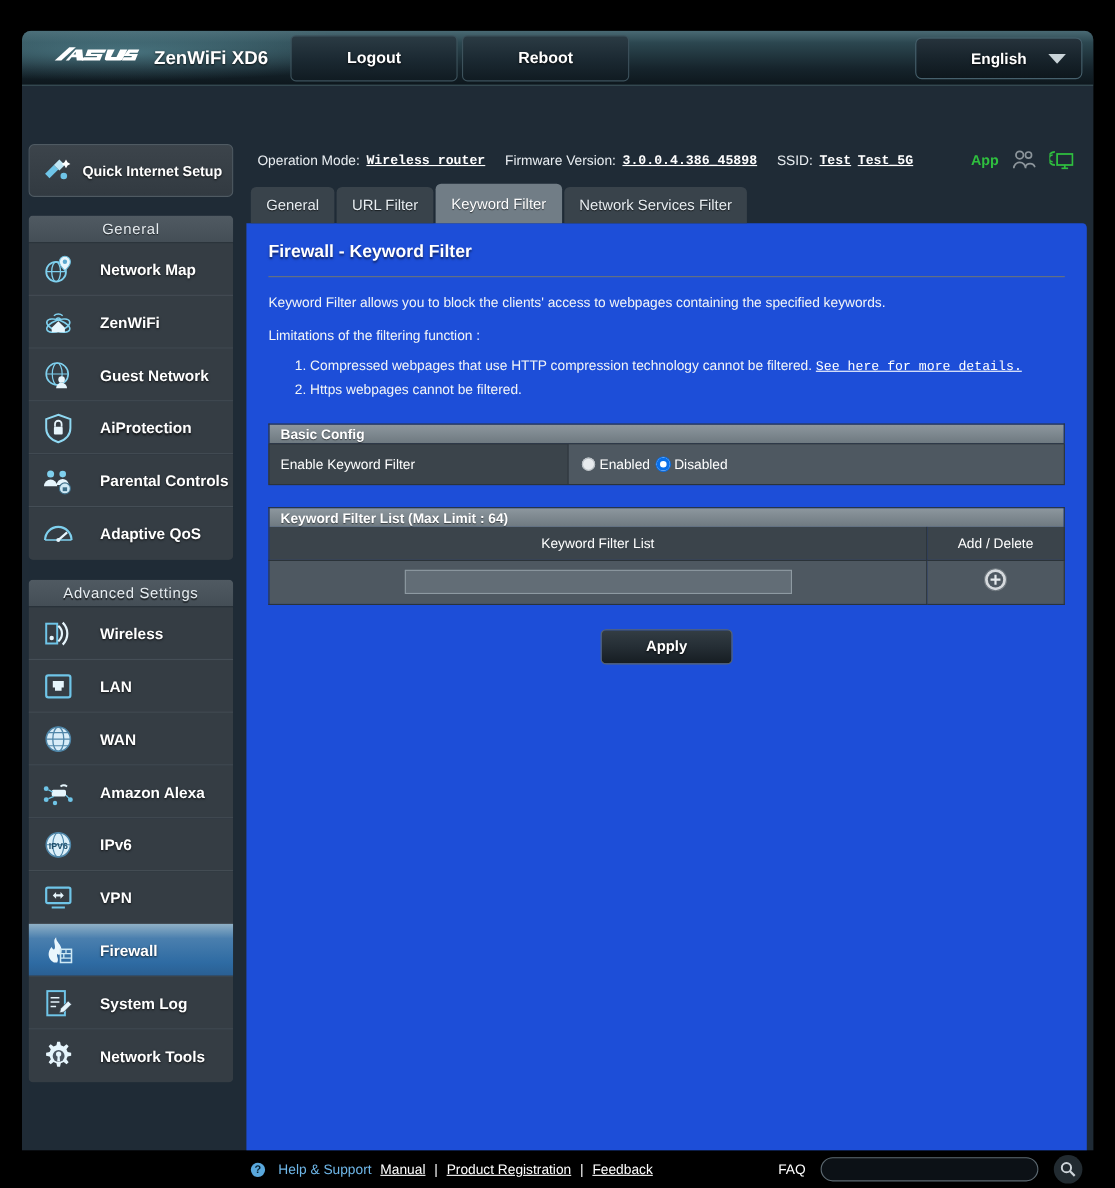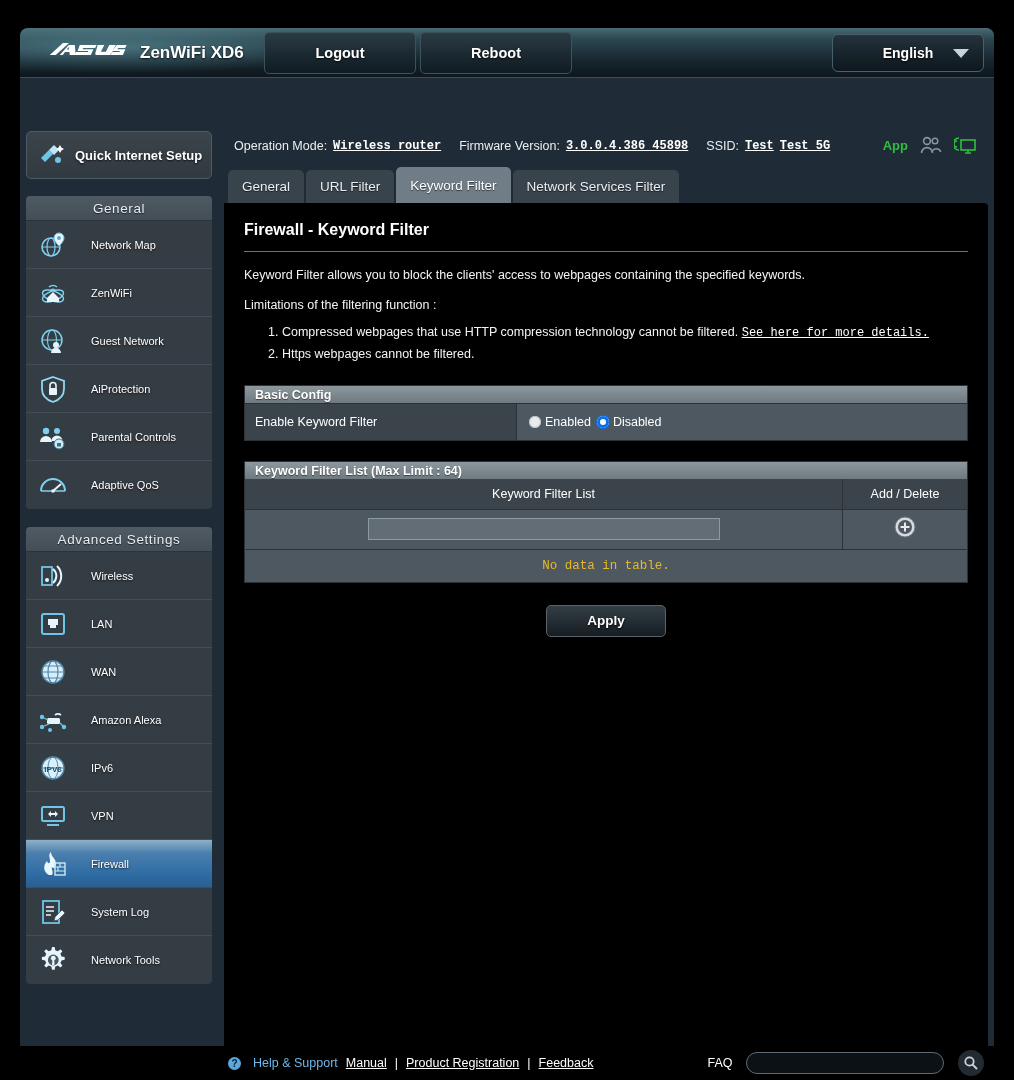--- a/index.html
+++ b/index.html
@@ -130,21 +130,21 @@
     border-bottom: 1px solid #454e56;
     display: flex; align-items: center; gap: 10px;
     padding-left: 12px;
     cursor: pointer;
   }
   .menu-item:last-child { border-bottom: none; }
   .menu-item.active {
     background: linear-gradient(to bottom, #8fb0c6 0%, #4a7fae 28%, #2e6ba3 75%, #2a5f92 100%);
   }
   .menu-label {
-    color: #fff; font-size: 11px; font-weight: normal;
+    color: #fff; font-size: 14px; font-weight: bold;
     text-shadow: 0 1px 2px rgba(0,0,0,.75);
     padding-left: 13px;
   }
   .ic { width: 30px; height: 30px; flex: 0 0 30px; display:block; }
 
   
   .main {
     position: absolute; left: 204px; top: 0;
     width: 764px; height: 968px;
   }
@@ -181,21 +181,21 @@
     background: #39434b;
     color: #e8eef2; font-size: 13.5px;
     display: flex; align-items: center;
     border-radius: 5px 5px 0 0;
     cursor: pointer;
     text-shadow: 0 1px 1px rgba(0,0,0,.6);
   }
   .tab.active { background: #717d86; color:#fff; height:36px; }
 
   .content {
-    background: #000000;
+    background: #1d4ed8;
     min-height: 864px;
     padding: 18px 20px 0 20px;
     border-radius: 0 4px 0 0;
   }
   .page-title {
     color: #fff; font-size: 16px; font-weight: bold;
     padding-bottom: 12px;
     text-shadow: 0 1px 2px rgba(0,0,0,.55);
   }
   .rule { height:1px; background:#6a747c; margin-bottom: 16px; }
@@ -616,21 +616,20 @@
                     <circle cx="11" cy="11" r="10" fill="#d6dade" stroke="#6d767d" stroke-width="1"></circle>
                     <circle cx="11" cy="11" r="7" fill="#4e5861"></circle>
                     <line x1="11" y1="6.5" x2="11" y2="15.5" stroke="#e7ebee" stroke-width="2"></line>
                     <line x1="6.5" y1="11" x2="15.5" y2="11" stroke="#e7ebee" stroke-width="2"></line>
                   </svg>
                 </span>
               </td>
             </tr>
           </tbody>
             </table>
-          <div class="nodata">No data in table.</div>
 
           <div class="apply-wrap">
             <div class="apply-btn">Apply</div>
           </div>
         </div>
       </div>
     </div>
   </div>
 
   <div class="footer">

